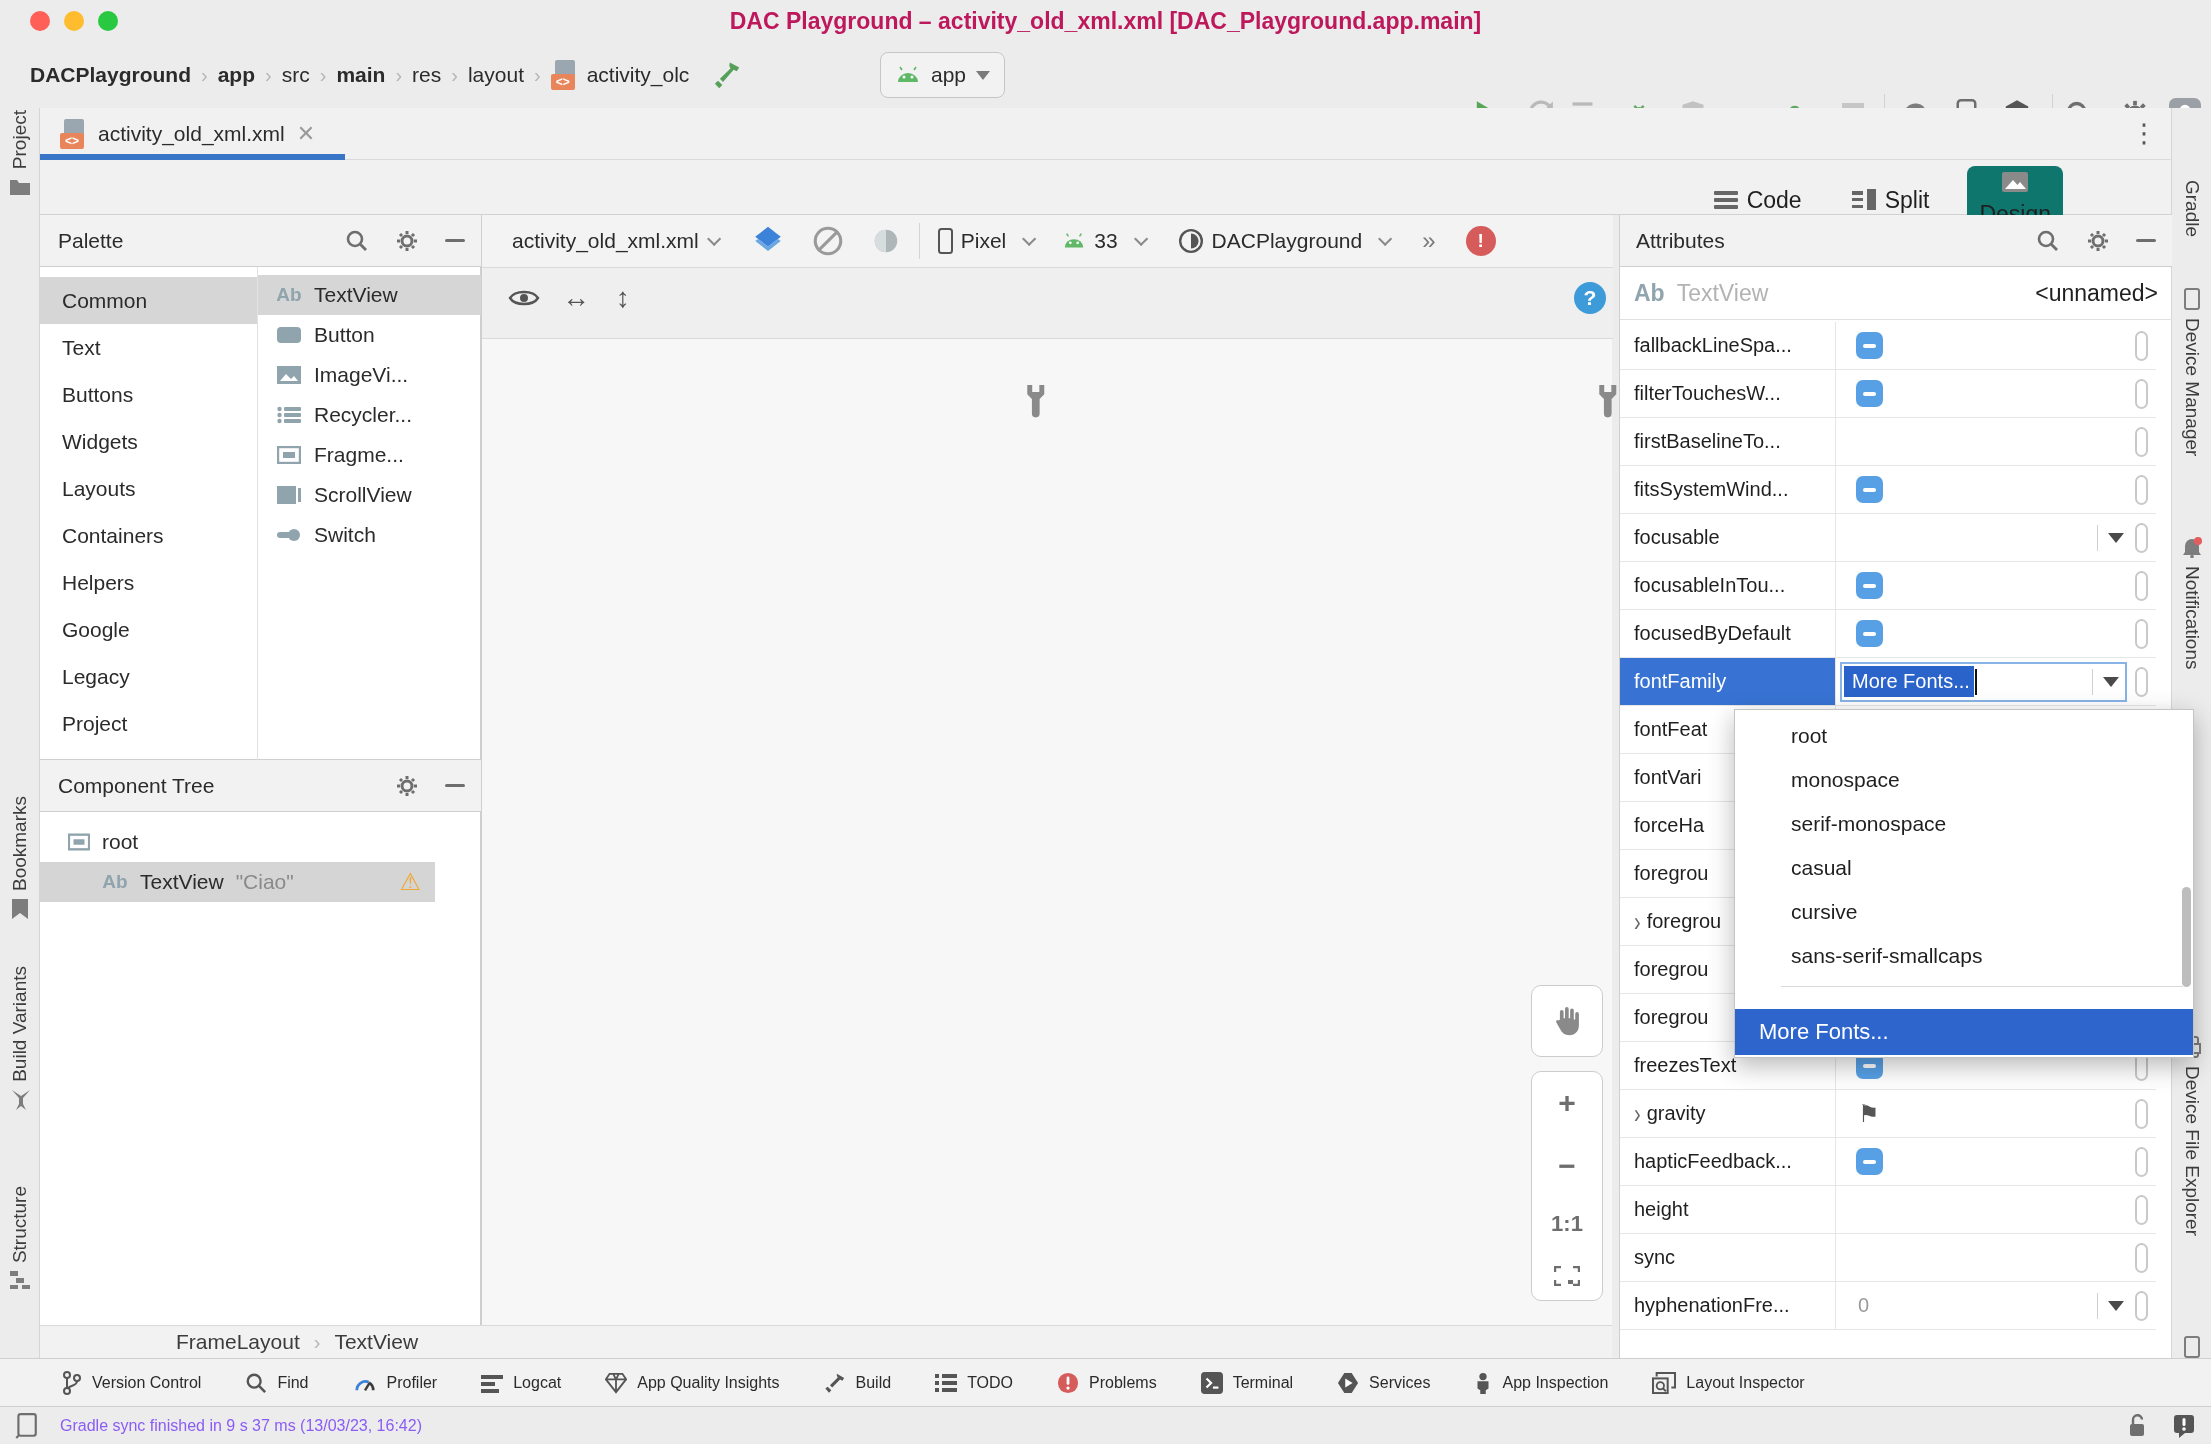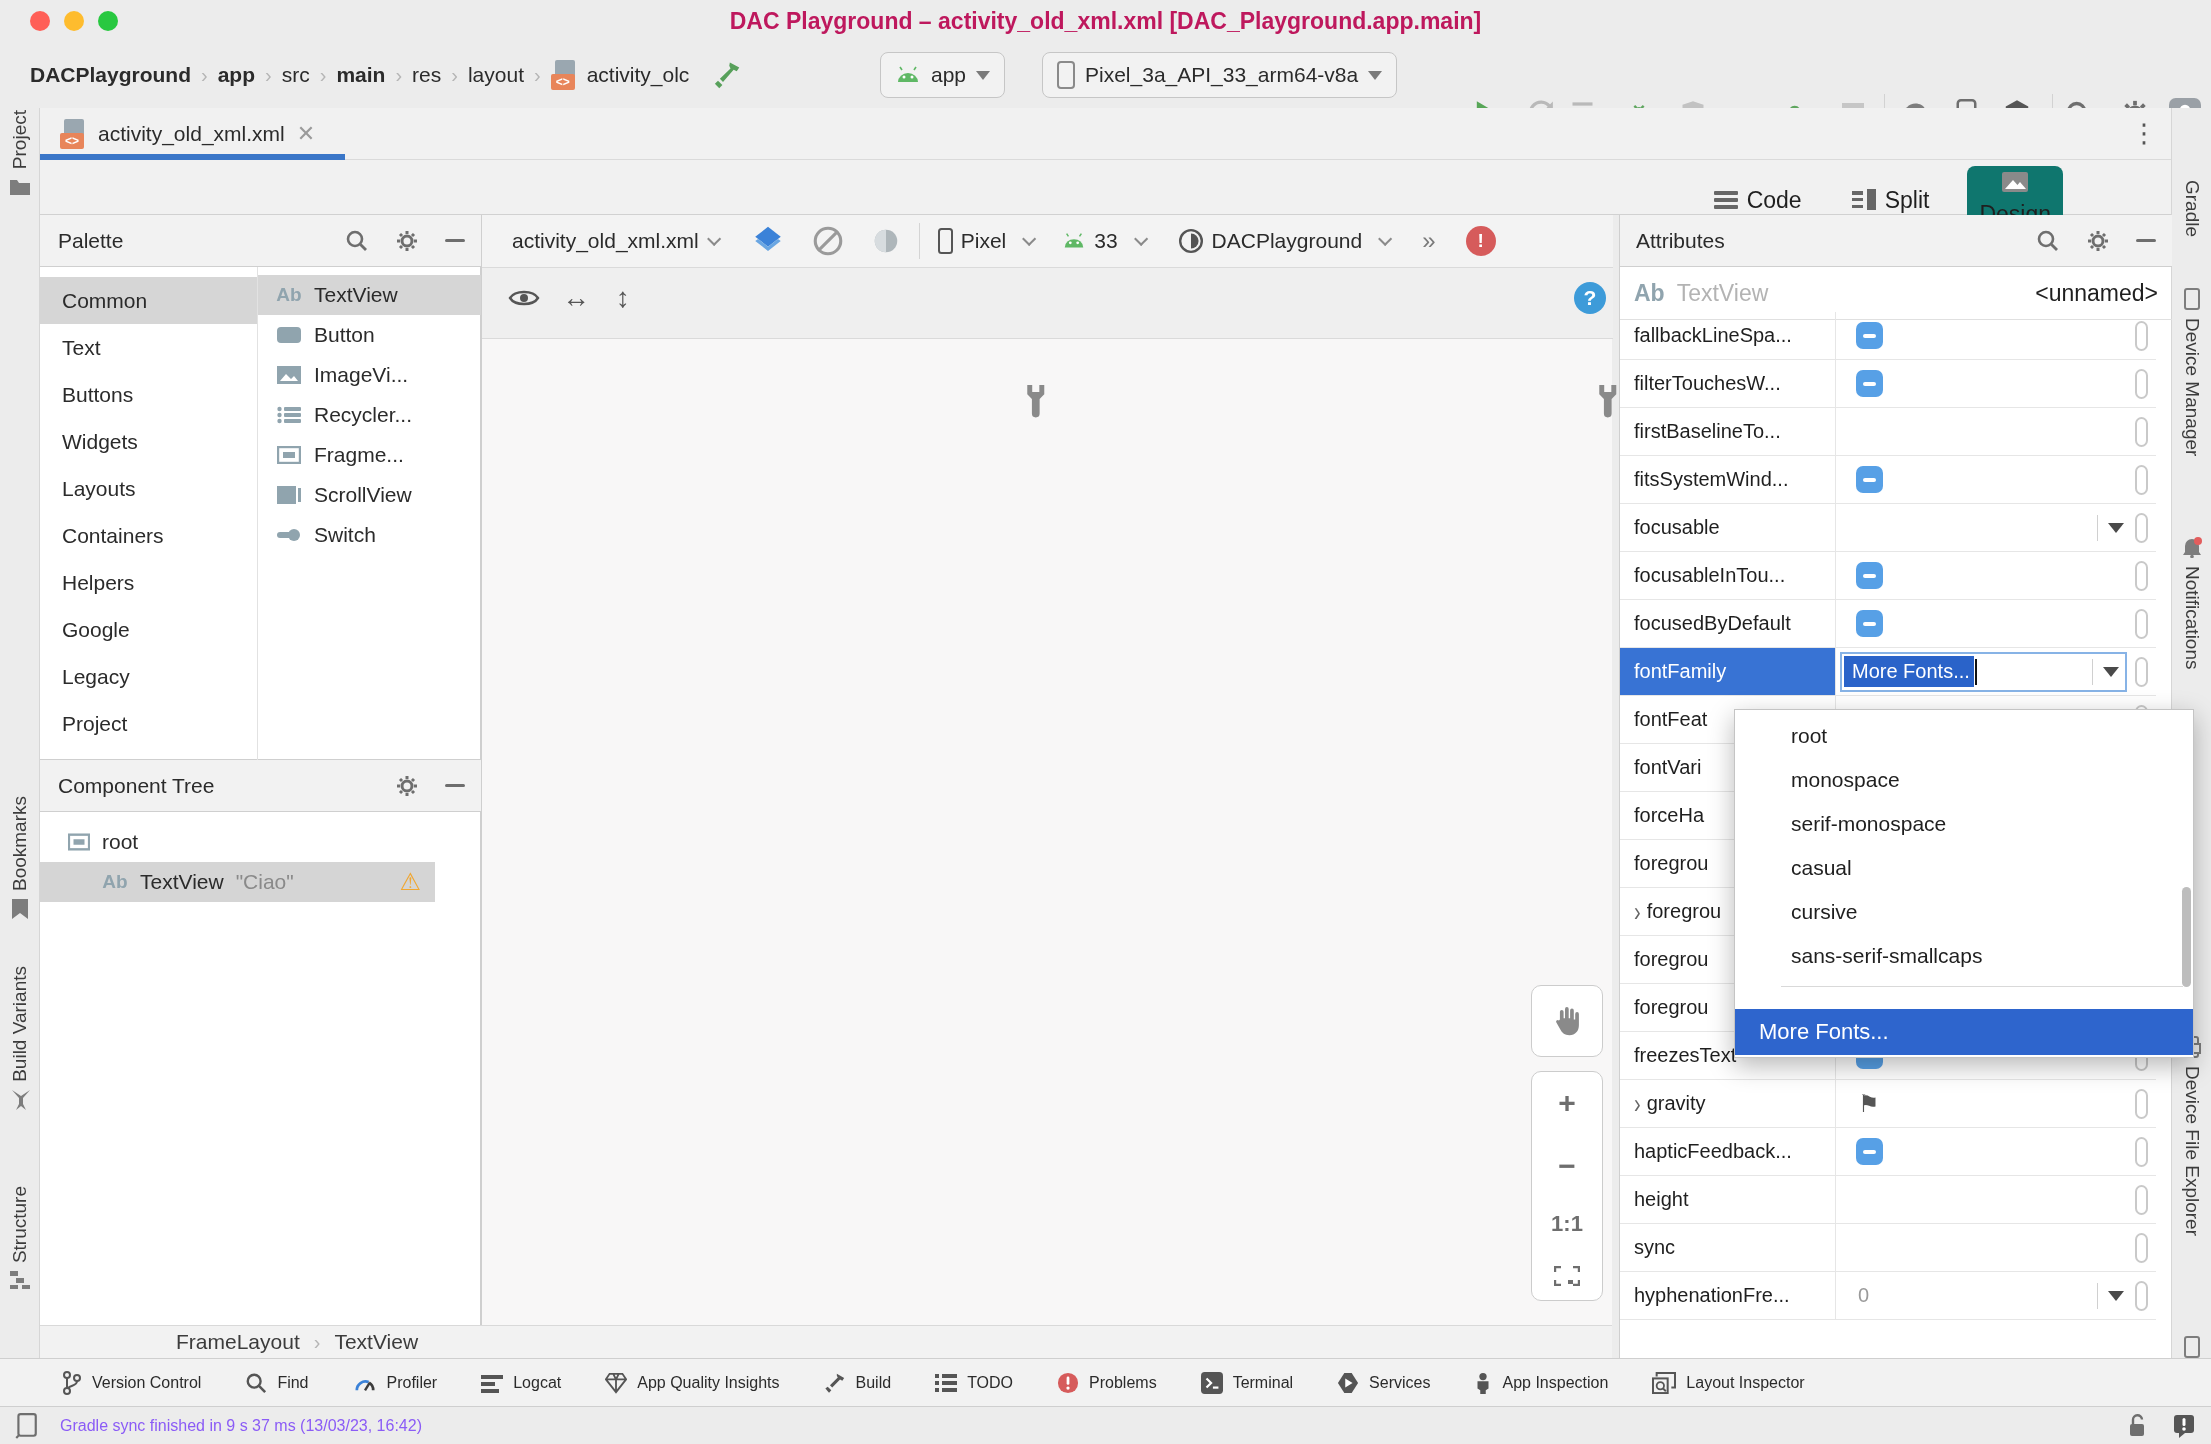--- a/index.html
+++ b/index.html
@@ -101,21 +101,21 @@
   
   #ed-crumb { left:40px; top:1325px; width:1572px; height:33px; background:#f2f2f2; border-top:1px solid #d9d9d9; display:flex; align-items:center; gap:14px; padding-left:136px; font-size:21px; color:#3c3c3c; }
 
   
   #attrs { left:1619px; top:215px; width:552px; height:1143px; background:#fff; border-left:1px solid #cfcfcf; }
   #attrs-head { left:0; top:0; width:552px; height:52px; padding-left:16px; }
   #attrs-sub { left:0; top:52px; width:552px; height:53px; border-bottom:1px solid #e0e0e0; display:flex; align-items:center; padding:0 14px; font-size:23px; }
   #attrs-sub .ab { color:#90a4ae; font-weight:bold; margin-right:12px; }
   #attrs-sub .tv { color:#b3b3b3; }
   #attrs-sub .unnamed { margin-left:auto; color:#1f1f1f; }
-  #attr-rows { left:0; top:97px; width:536px; }
+  #attr-rows { left:0; top:107px; width:536px; }
   .attr-row { position:relative; height:48px; border-bottom:1px solid #e6e6e6; display:flex; }
   .attr-label-cell { width:215px; display:flex; align-items:center; padding-left:14px; gap:6px; font-size:20px; color:#1f1f1f; }
   .attr-label-cell.sel { background:#3873d4; color:#fff; }
   .expander { color:#666; font-size:20px; transform:scaleY(1.4); }
   .attr-value-cell { flex:1; border-left:1px solid #e6e6e6; display:flex; align-items:center; position:relative; }
   .toggle { margin-left:20px; width:27px; height:27px; background:#57a0e6; border-radius:7px; display:flex; align-items:center; justify-content:center; }
   .toggle .dash { width:13px; height:4px; background:#fff; border-radius:2px; }
   .flagic { margin-left:22px; color:#555; font-size:24px; }
   .val-text { margin-left:22px; color:#9a9a9a; font-size:20px; }
   .dd-wrap { position:absolute; right:32px; display:flex; align-items:center; gap:10px; }
@@ -184,29 +184,20 @@
           <circle cx="9" cy="10" r="1.5" fill="#fff"></circle>
           <circle cx="17" cy="10" r="1.5" fill="#fff"></circle>
           <line x1="7" y1="3" x2="5" y2="0" stroke="#5fb865" stroke-width="1.6"></line>
           <line x1="19" y1="3" x2="21" y2="0" stroke="#5fb865" stroke-width="1.6"></line>
         </svg>
     </span>
     <span>app</span>
     <span class="dd-arrow"></span>
   </div>
 
-  <div id="device-combo" class="abs combo">
-    <span>
-      <svg width="18" height="28" viewBox="0 0 18 28">
-          <rect x="1" y="1" width="16" height="26" rx="3" fill="none" stroke="#8a8a8a" stroke-width="2"></rect>
-        </svg>
-    </span>
-    <span>Pixel_3a_API_33_arm64-v8a</span>
-    <span class="dd-arrow"></span>
-  </div>
 
   <div class="abs tool-ic" style="left:1470px;">
     <svg width="26" height="28" viewBox="0 0 20 22">
         <path fill="#57a657" d="M2 1l17 10L2 21z"></path>
       </svg>
     </div>
   <div class="abs tool-ic" style="left:1524px;">
     <svg width="30" height="30" viewBox="0 0 24 24">
         <path fill="none" stroke="#b9b9b9" stroke-width="2.6" d="M19 6A8.5 8.5 0 1 0 20.5 12"></path>
         <path fill="#b9b9b9" d="M21.5 2v7h-7z"></path>

